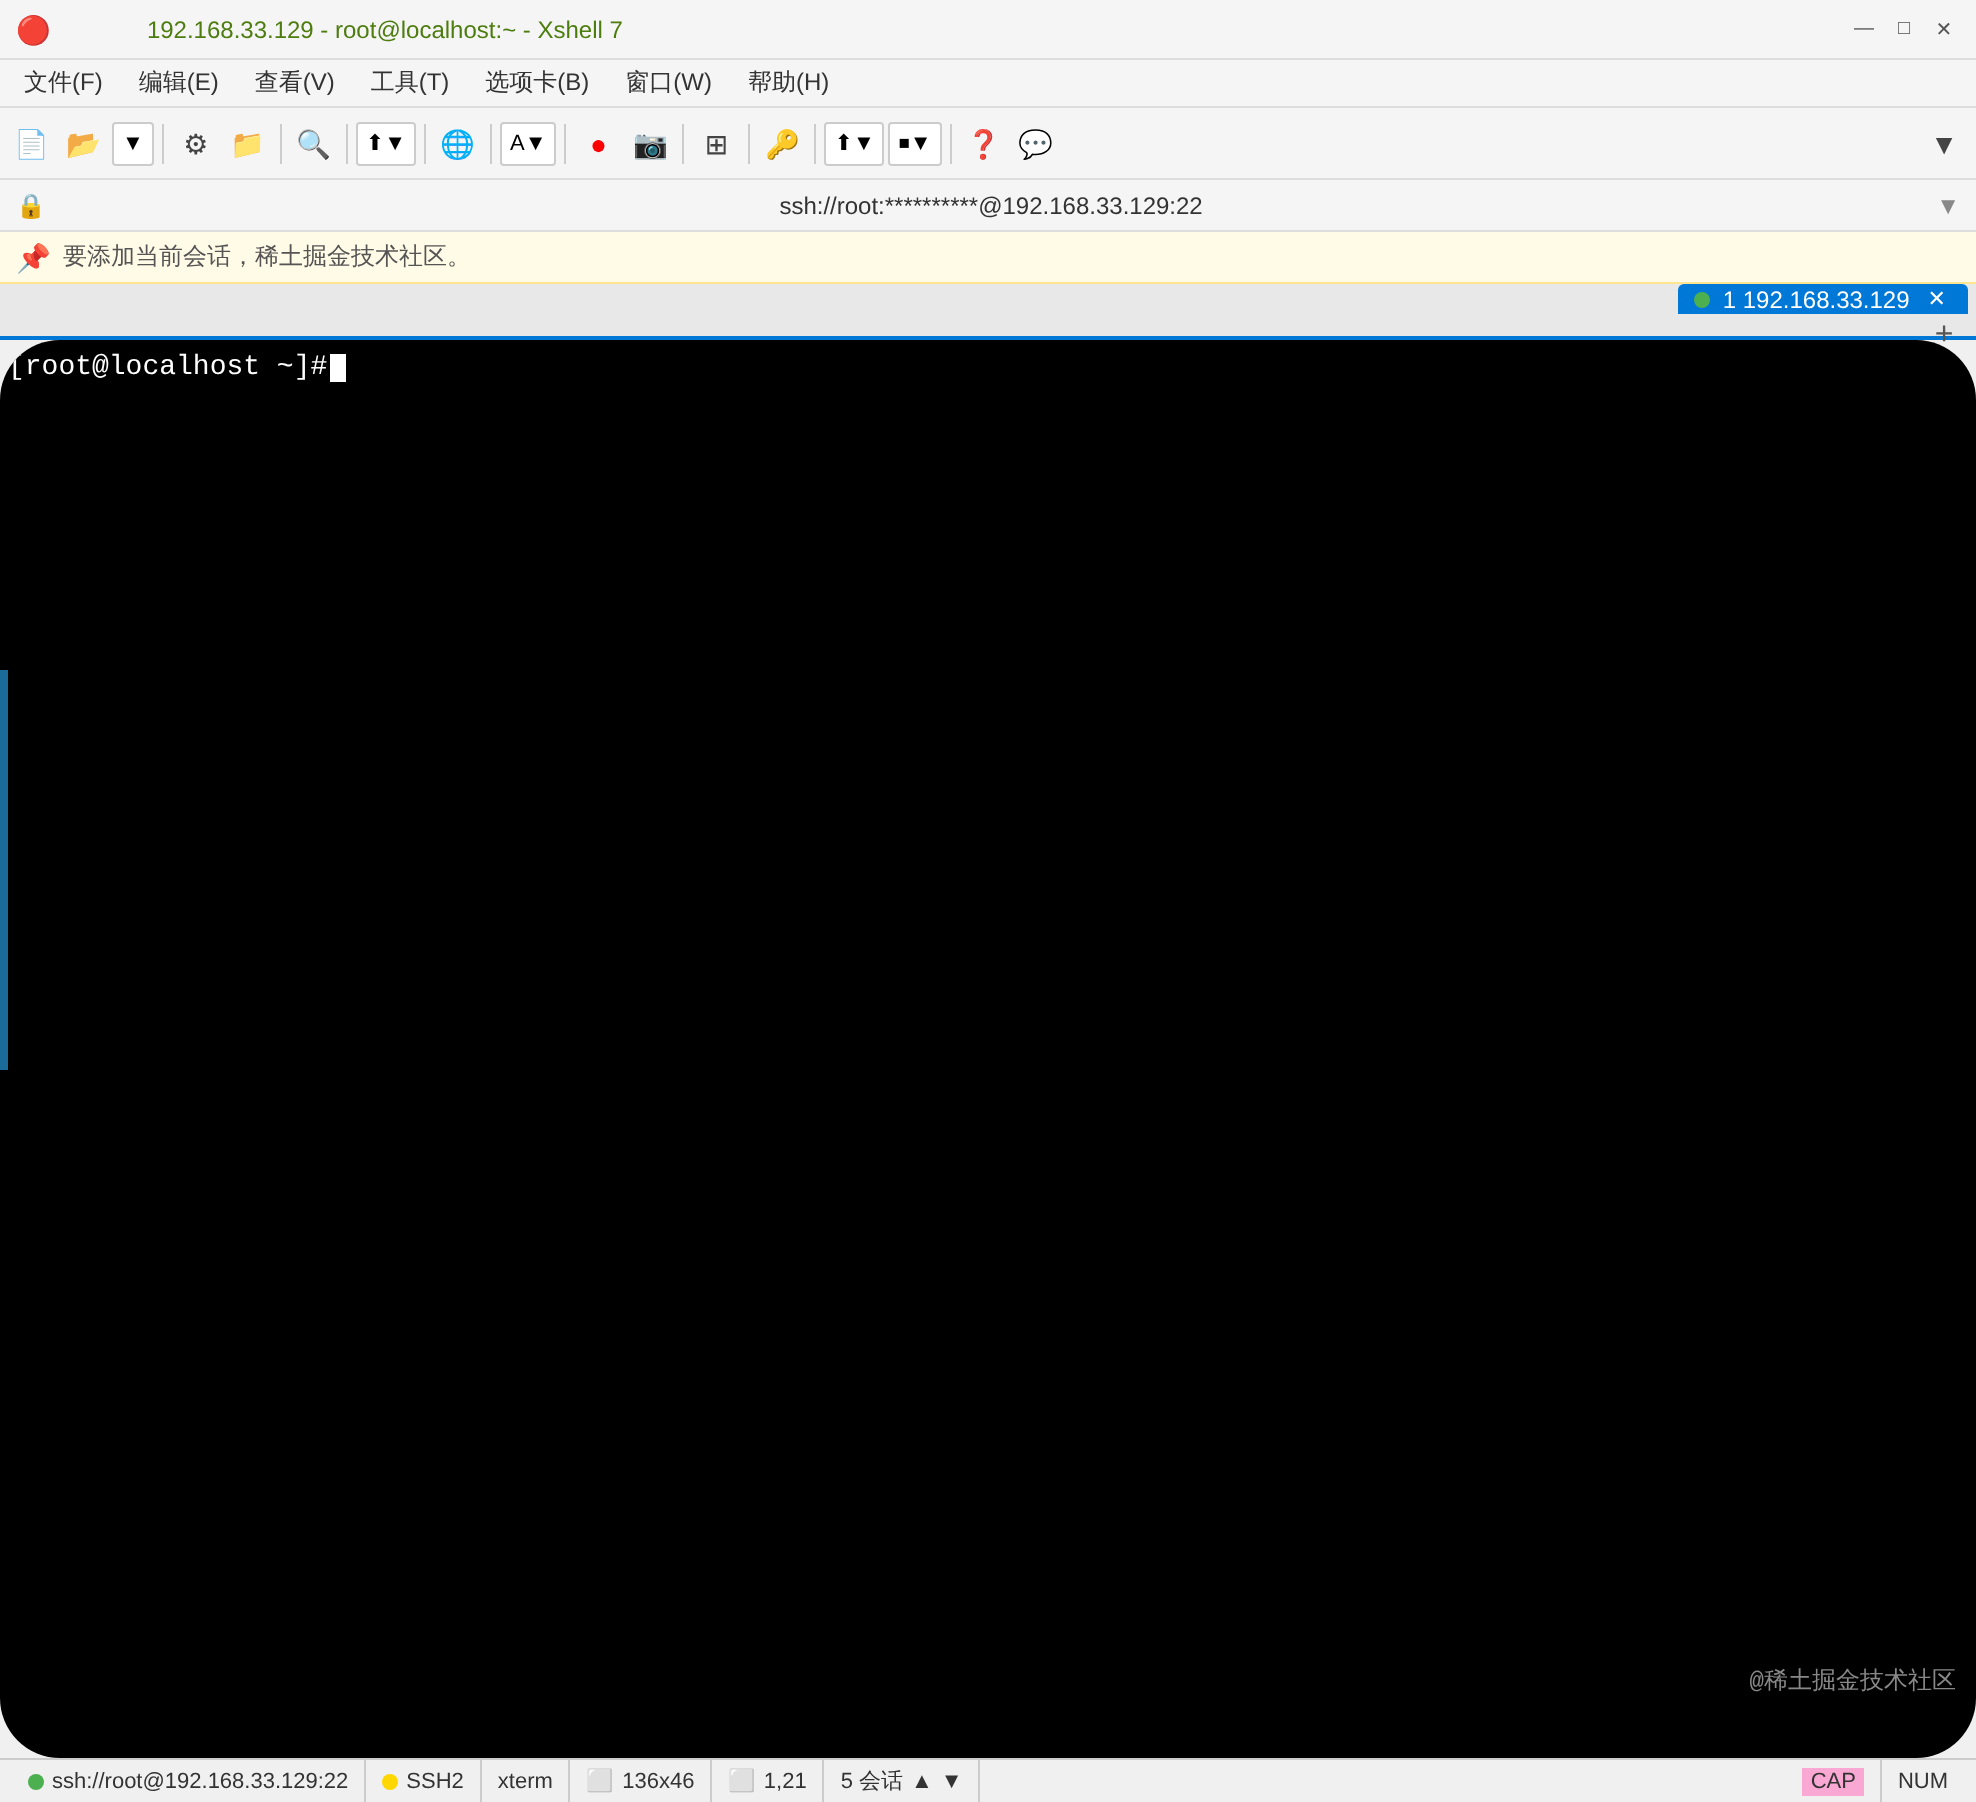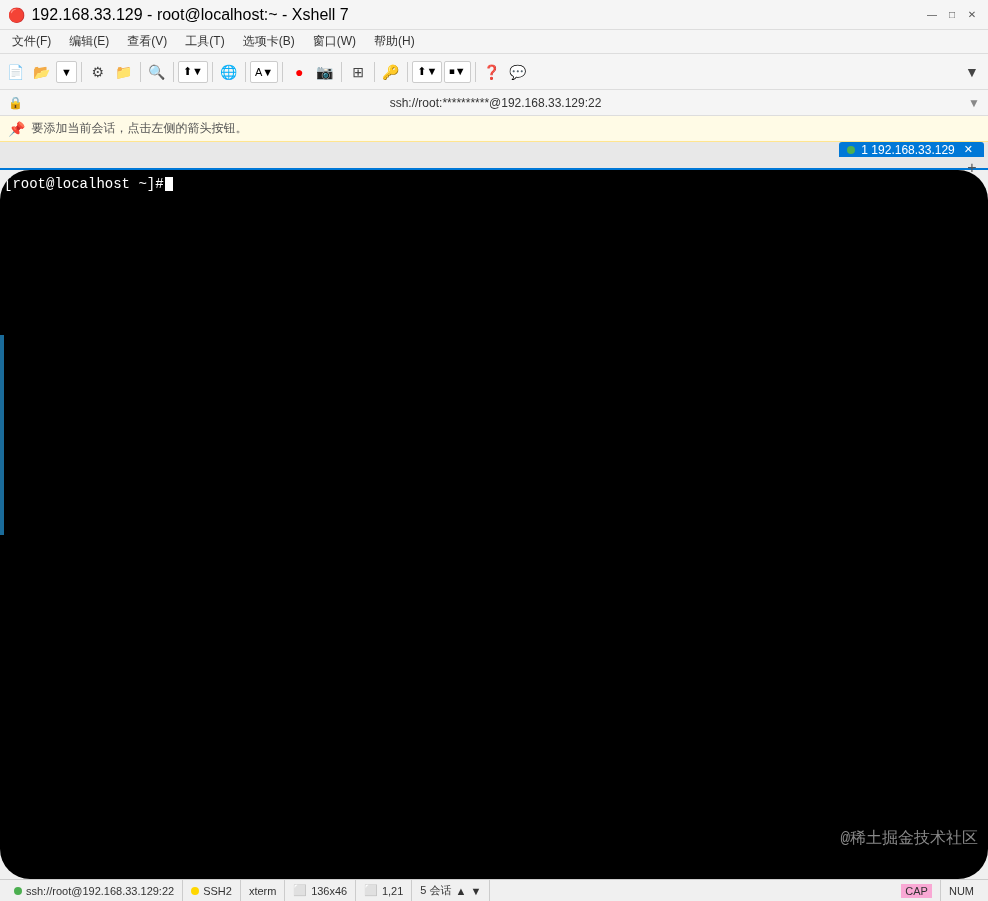--- a/index.html
+++ b/index.html
@@ -22,22 +22,23 @@
       padding: 0 8px;
       border-bottom: 1px solid #ddd;
       justify-content: space-between;
     }
     .title-bar-left {
       display: flex;
       align-items: center;
       gap: 6px;
     }
     .title-bar-text {
-      font-size: 16px;
-      color: #000000;
+      font-size: 12px;
+      color: #4d7c0f;
+      margin-left: 42px;
     }
     .title-bar-controls {
       display: flex;
       gap: 4px;
     }
     .title-btn {
       width: 16px;
       height: 16px;
       display: flex;
       align-items: center;
@@ -356,21 +357,21 @@
 </div>
 
 <div class="address-bar">
   <span class="address-bar-icon">🔒</span>
   <span class="address-bar-text">ssh://root:**********@192.168.33.129:22</span>
   <span class="address-bar-arrow">▼</span>
 </div>
 
 <div class="notice-bar">
   <span class="notice-bar-icon">📌</span>
-  <span class="notice-bar-text">要添加当前会话，点击左侧的箭头按钮。</span>
+  <span class="notice-bar-text">要添加当前会话，稀土掘金技术社区。</span>
 </div>
 
 <div class="tab-bar">
   <div class="tab">
     <span class="tab-dot"></span>
     <span>1 192.168.33.129</span>
     <span class="tab-close">✕</span>
   </div>
   <div class="tab-add">+</div>
   <div class="tab-nav">
@@ -380,21 +381,21 @@
   </div>
 </div>
 
 <div class="terminal" style="height: calc(901px - 30px - 24px - 36px - 26px - 26px - 28px - 22px); border-radius: 30px;">
   <div class="resize-handle"></div>
   <div class="terminal-prompt">
     <span class="prompt-text">[root@localhost ~]# </span>
     <span class="cursor"></span>
   </div>
 
-  <div style="position:absolute;bottom:30px;right:10px;color:#888;font-size:16px;pointer-events:none;">@稀土掘金技术社区</div>
+  <div style="position:absolute;bottom:30px;right:10px;color:#888;font-size:12px;pointer-events:none;">@稀土掘金技术社区</div>
 </div>
 
 <div class="status-bar">
   <div class="status-item">
     <span class="status-dot"></span>
     <span>ssh://root@192.168.33.129:22</span>
   </div>
   <div class="status-item">
     <span class="status-dot-yellow"></span>
     <span>SSH2</span>

